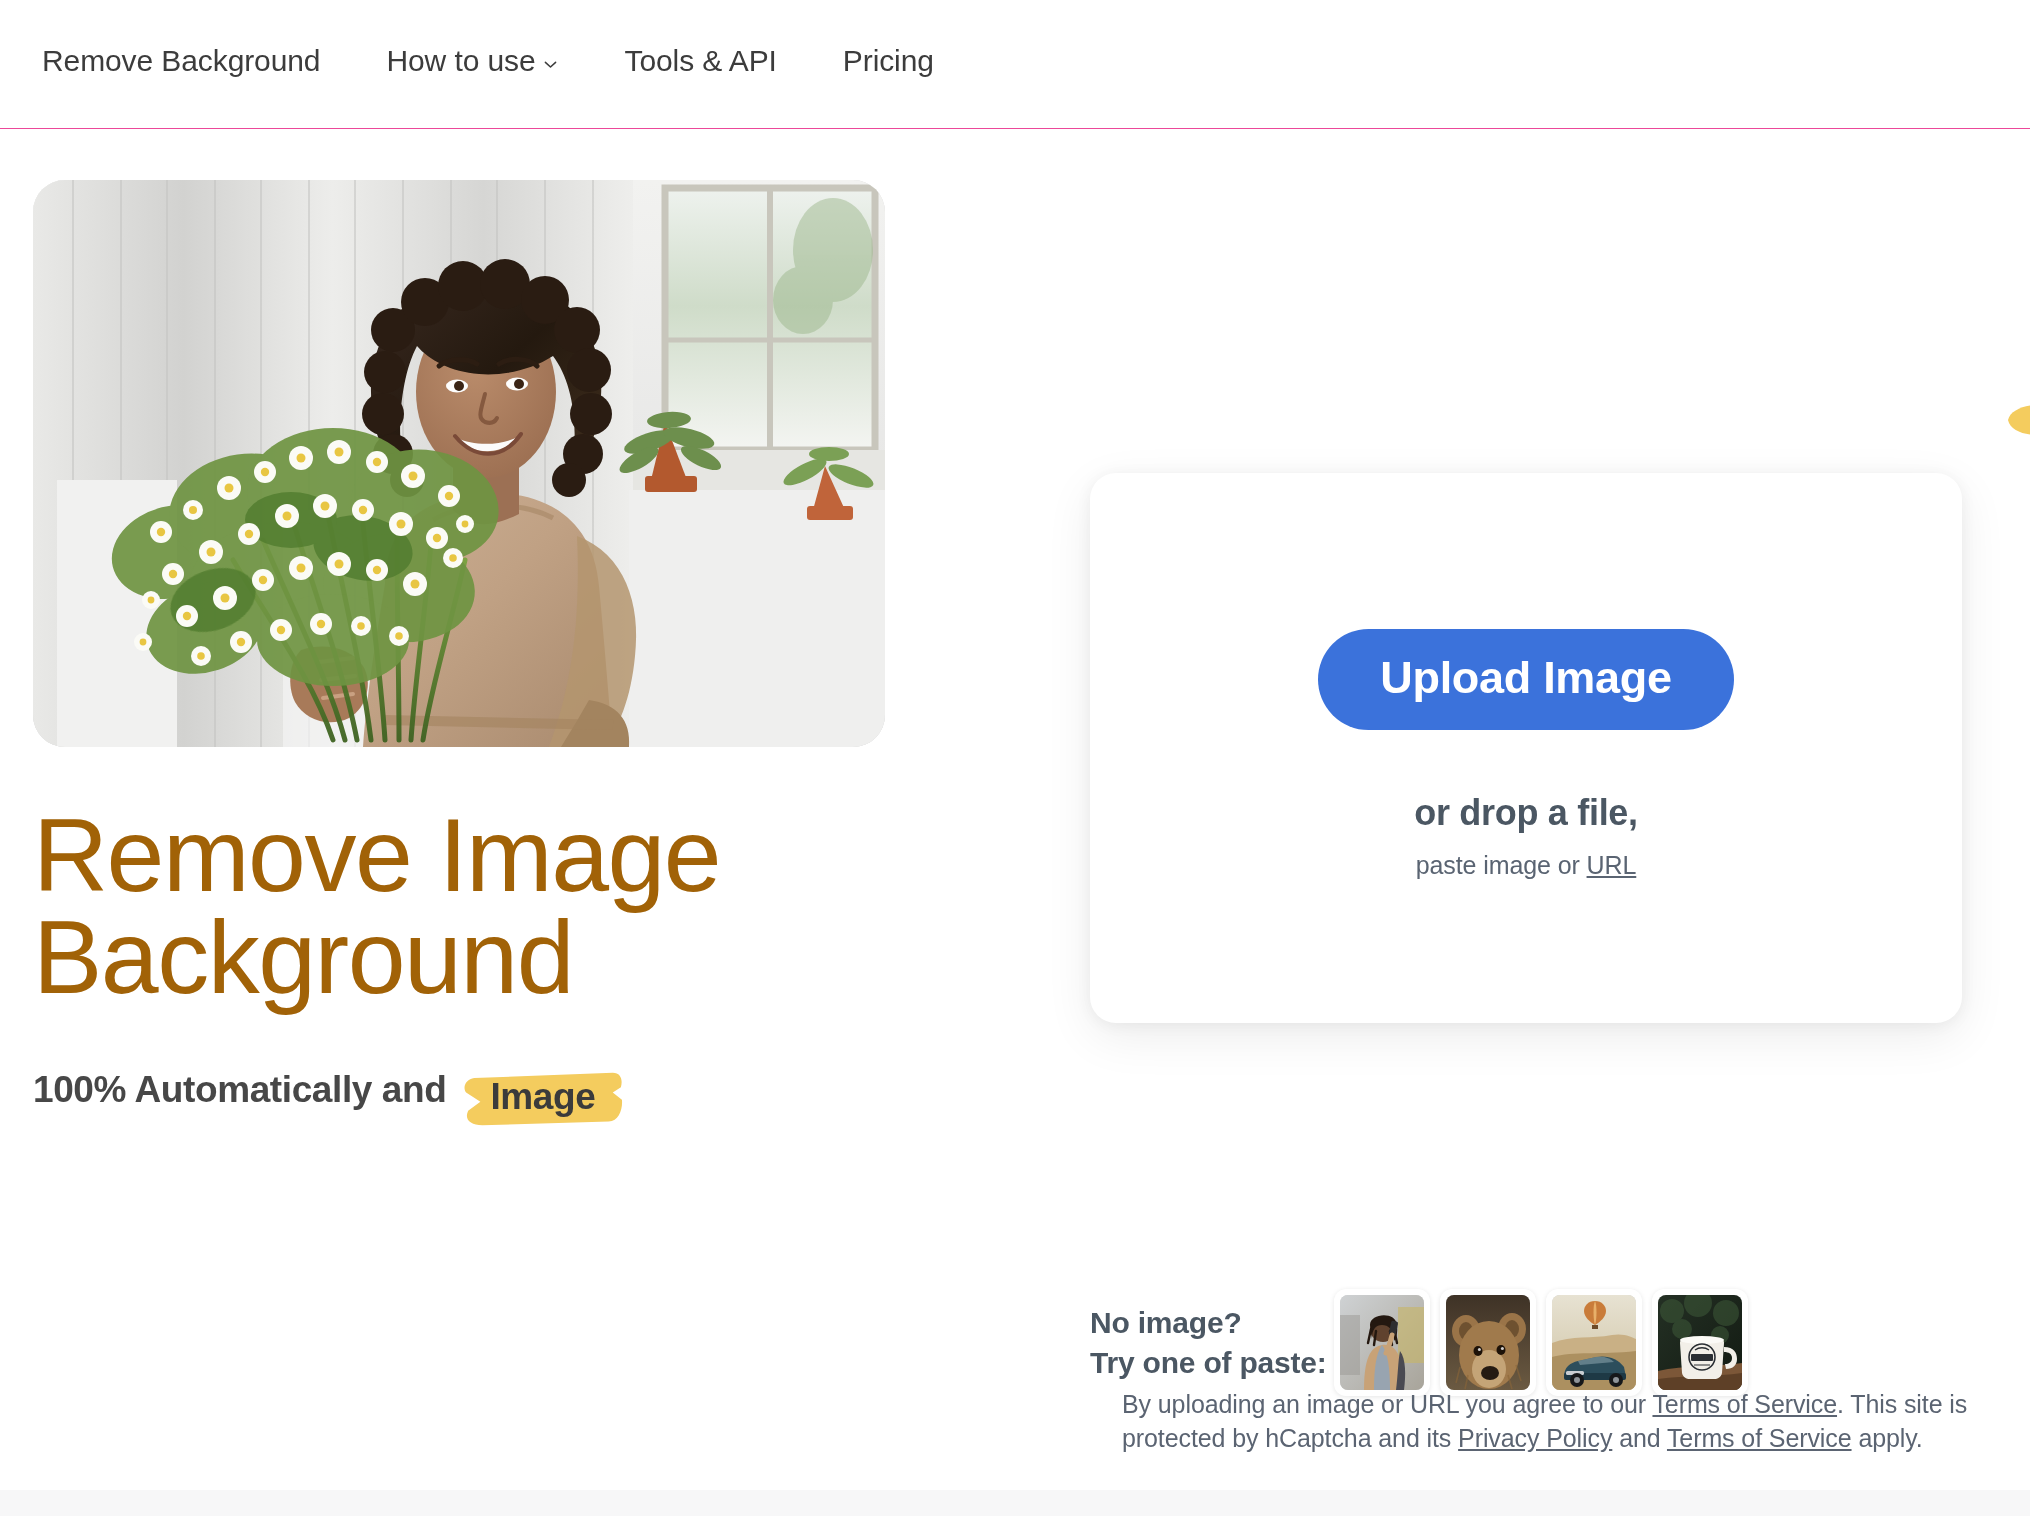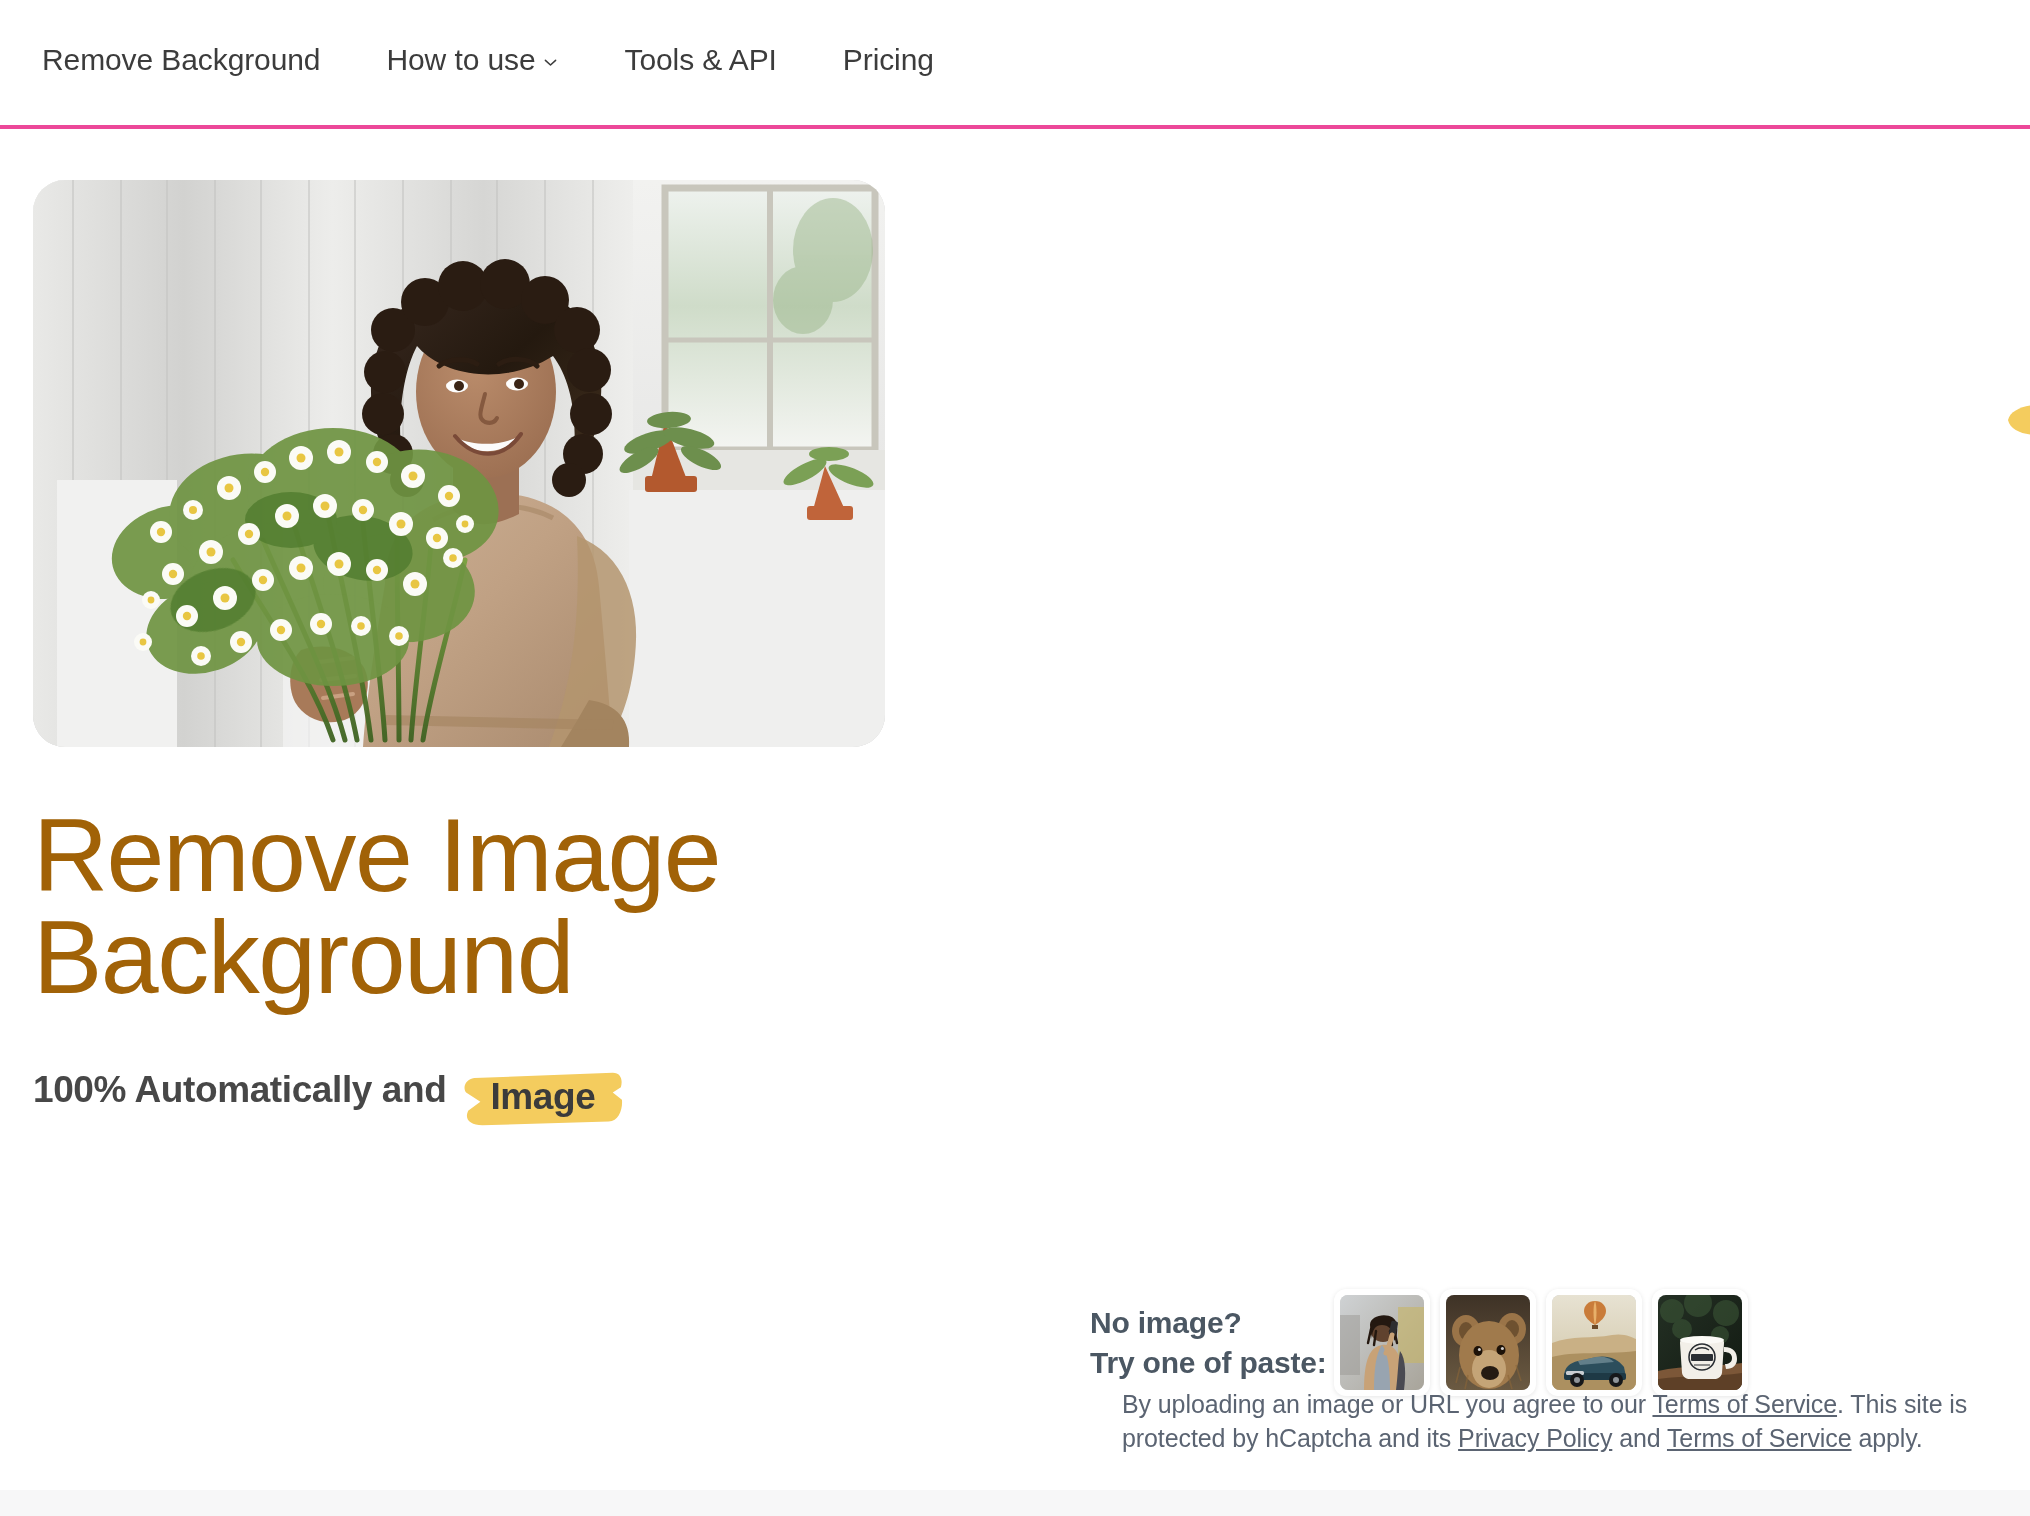--- a/index.html
+++ b/index.html
@@ -19,21 +19,21 @@
     position: relative;
   }
 
   
   .site-header {
     position: absolute;
     top: 0; left: 0;
     width: 2030px;
     height: 129px;
     background: #ffffff;
-    border-bottom: 4px solid #ec4899;
+    border-bottom: 1px solid #ec4899;
     display: flex;
     align-items: center;
   }
 
   .nav {
     display: flex;
     align-items: center;
     gap: 0;
     padding-left: 42px;
     margin-top: -6px;
@@ -585,20 +585,29 @@
             <path d="M14,10 L150,4 C158,4 160,12 158,20 L150,26 L159,34 C160,44 156,58 146,58 L22,62 C10,62 4,56 8,46 L20,36 L6,26 C2,20 6,11 14,10 Z" fill="#f4cc5e"></path>
           </svg>
         </span>
         <span class="txt">Image</span>
       </span>
     </p>
   </section>
 
   <section class="hero-right">
 
+    <div class="upload-card">
+      <button class="upload-btn">Upload Image</button>
+
+      <div class="drop-text">or drop a file,</div>
+
+      <div class="paste-text">
+        <span>paste image or </span><a class="lnk">URL</a>
+      </div>
+    </div>
 
     <div class="samples">
       <div class="samples-label">
         <div>No image?</div>
         <div>Try one of paste:</div>
       </div>
 
       <div class="thumbs">
 
         <div class="thumb">

